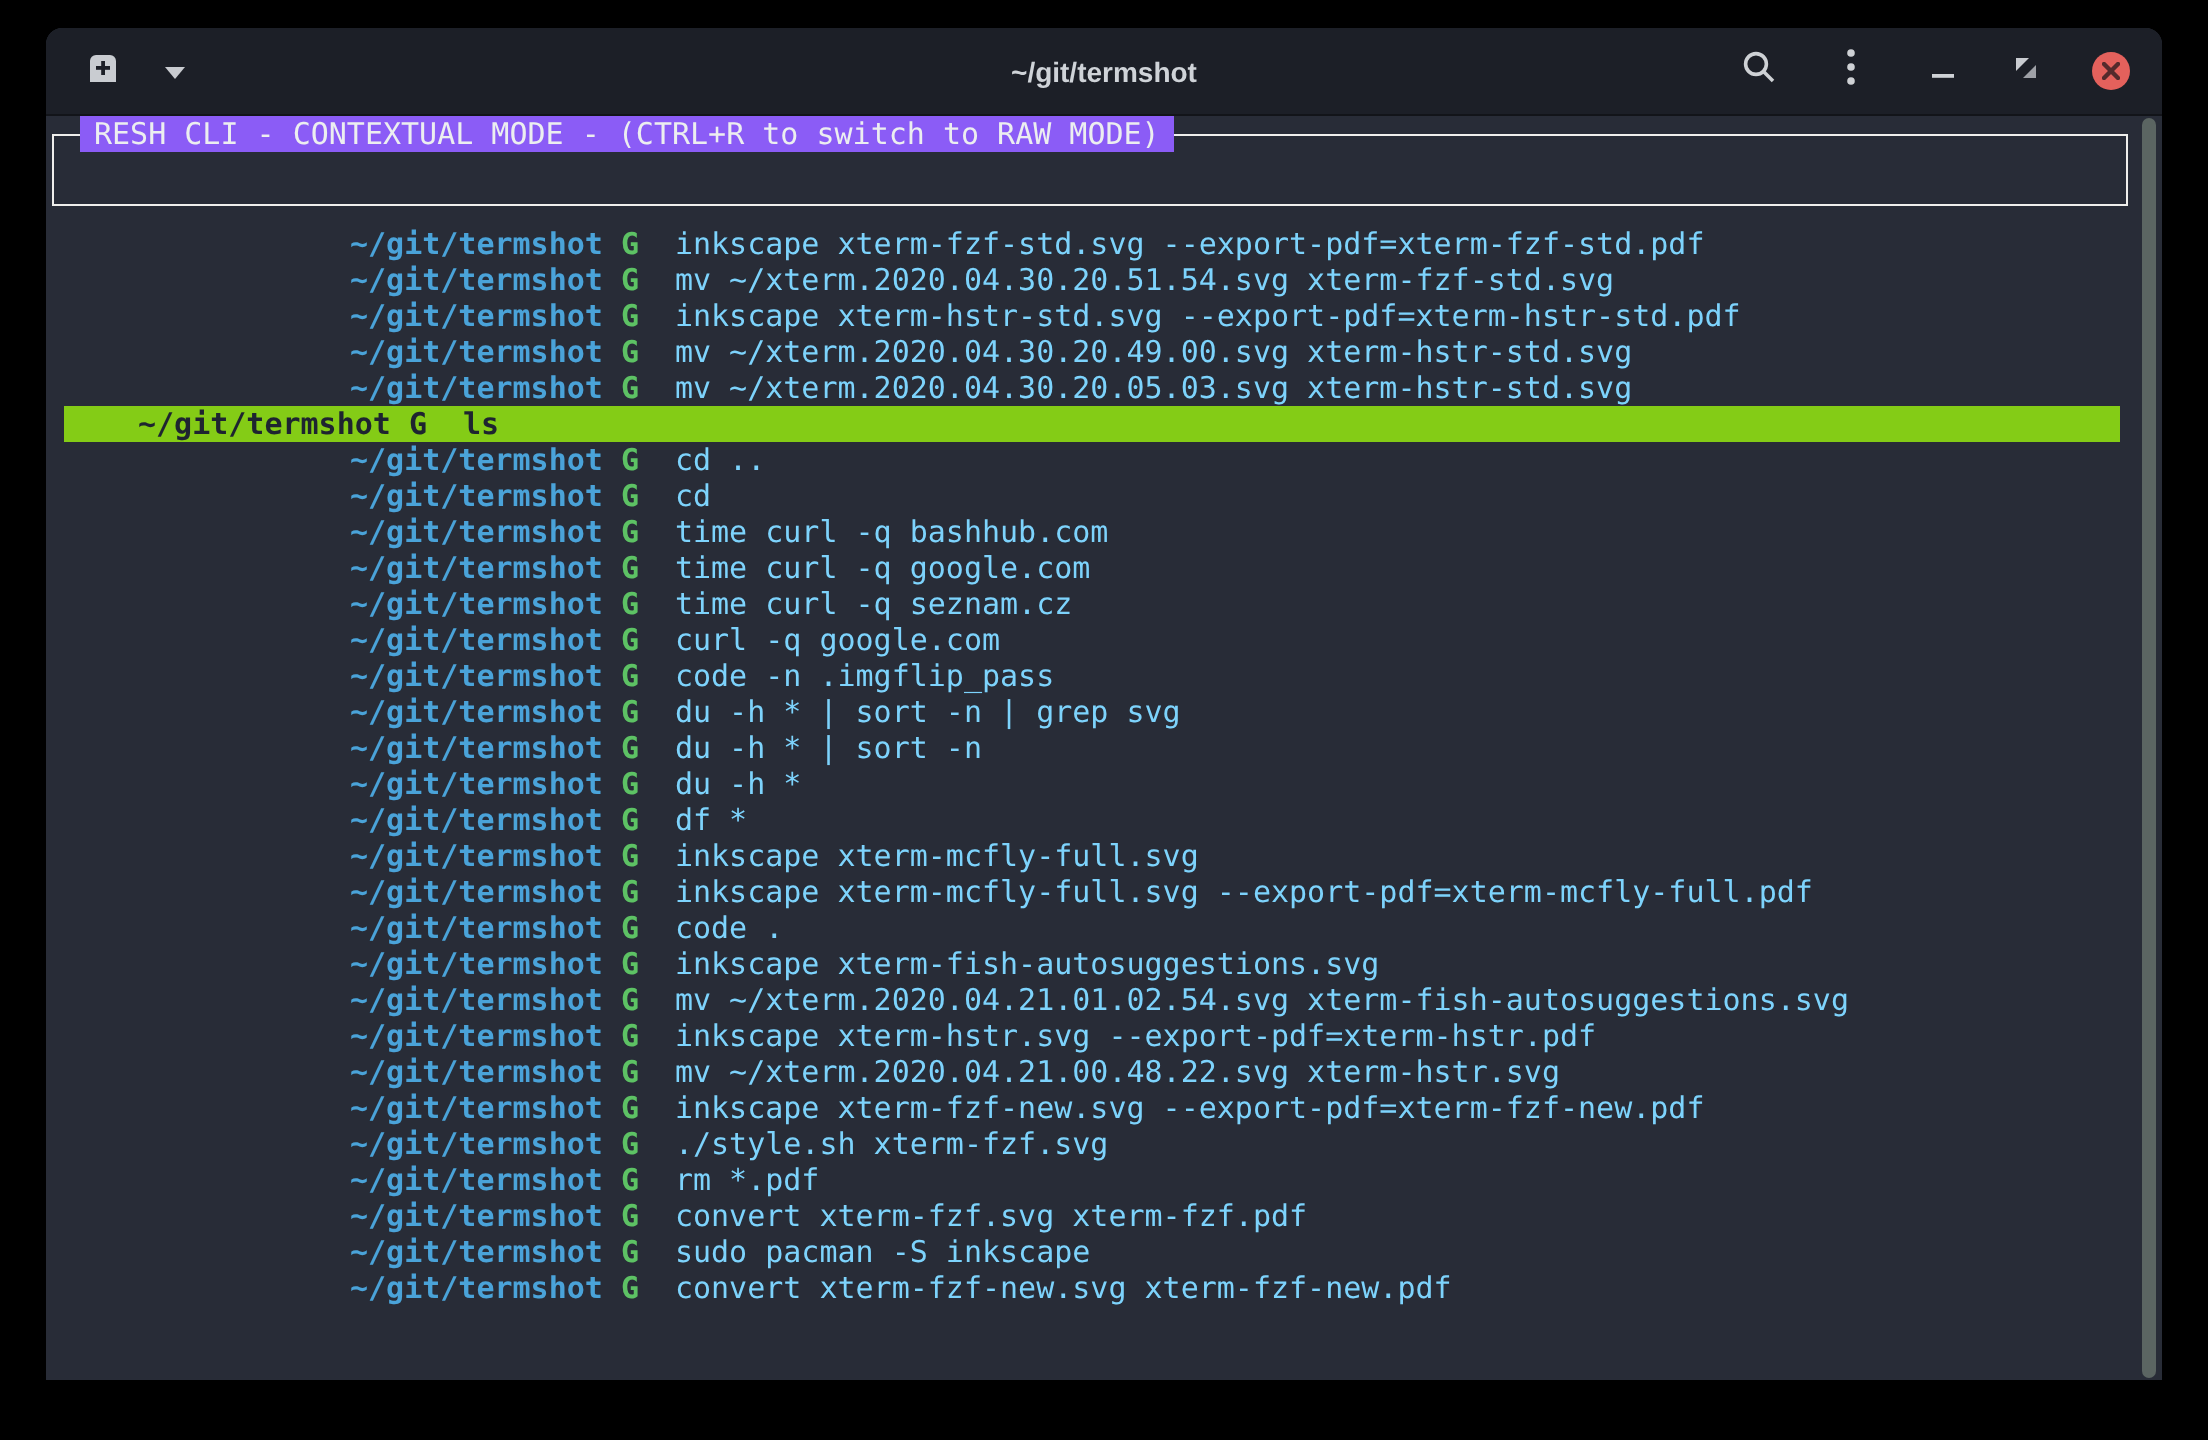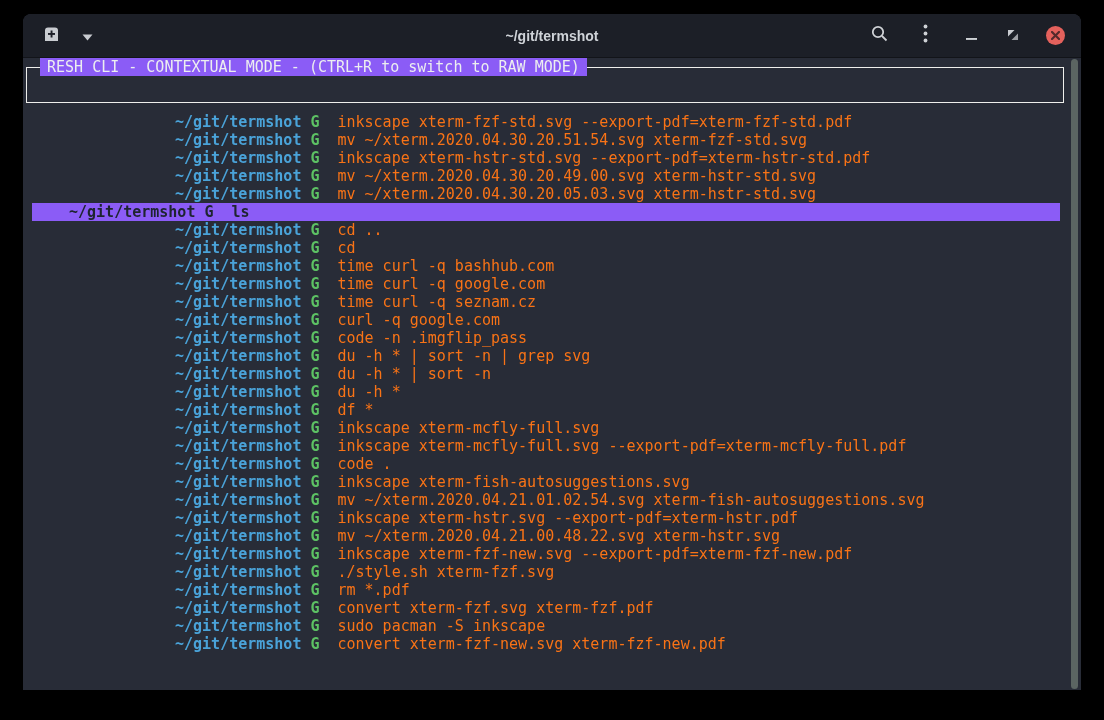--- a/index.html
+++ b/index.html
@@ -13,22 +13,22 @@
   .gap-lg{margin-right:4px;}
   .close-btn{width:19px;height:19px;border-radius:50%;background:#e4615c;display:flex;align-items:center;justify-content:center;}
   .term{position:absolute;left:0;right:0;top:44px;bottom:0;font:15px "DejaVu Sans Mono",monospace;color:#ced2d9;}
   .resh-box{position:absolute;left:3px;top:9px;width:1036px;height:34px;border:1.5px solid #efefec;}
   .resh-legend{position:absolute;top:-10px;left:13px;background:#8b5cf6;padding:0 7px;color:#eceef0;white-space:pre;}
   .resh-input{position:absolute;left:8px;top:8px;right:8px;height:18px;color:#ced2d9;white-space:pre;outline:none;}
   .history{position:absolute;left:9px;right:21px;top:55px;}
   .row{height:18px;line-height:18px;padding-left:143px;white-space:pre;}
   .row .p{color:#4aa3d9;font-weight:bold;}
   .row .m{color:#5dc264;font-weight:bold;margin-left:9px;}
-  .row .c{color:#f97316;margin-left:18px;}
-  .row.selected{background:#8b5cf6;font-weight:bold;padding-left:37px;}
+  .row .c{color:#7dd3fc;margin-left:18px;}
+  .row.selected{background:#84cc16;font-weight:bold;padding-left:37px;}
   .row.selected .p,.row.selected .m,.row.selected .c{color:#1e2430;}
   .scrollbar{position:absolute;right:3px;top:1px;bottom:1px;width:7px;border-radius:4px;background:#5b6562;}
 </style>
 </head>
 <body>
 
 <div class="page">
   <div class="window">
 
     <div class="titlebar">

